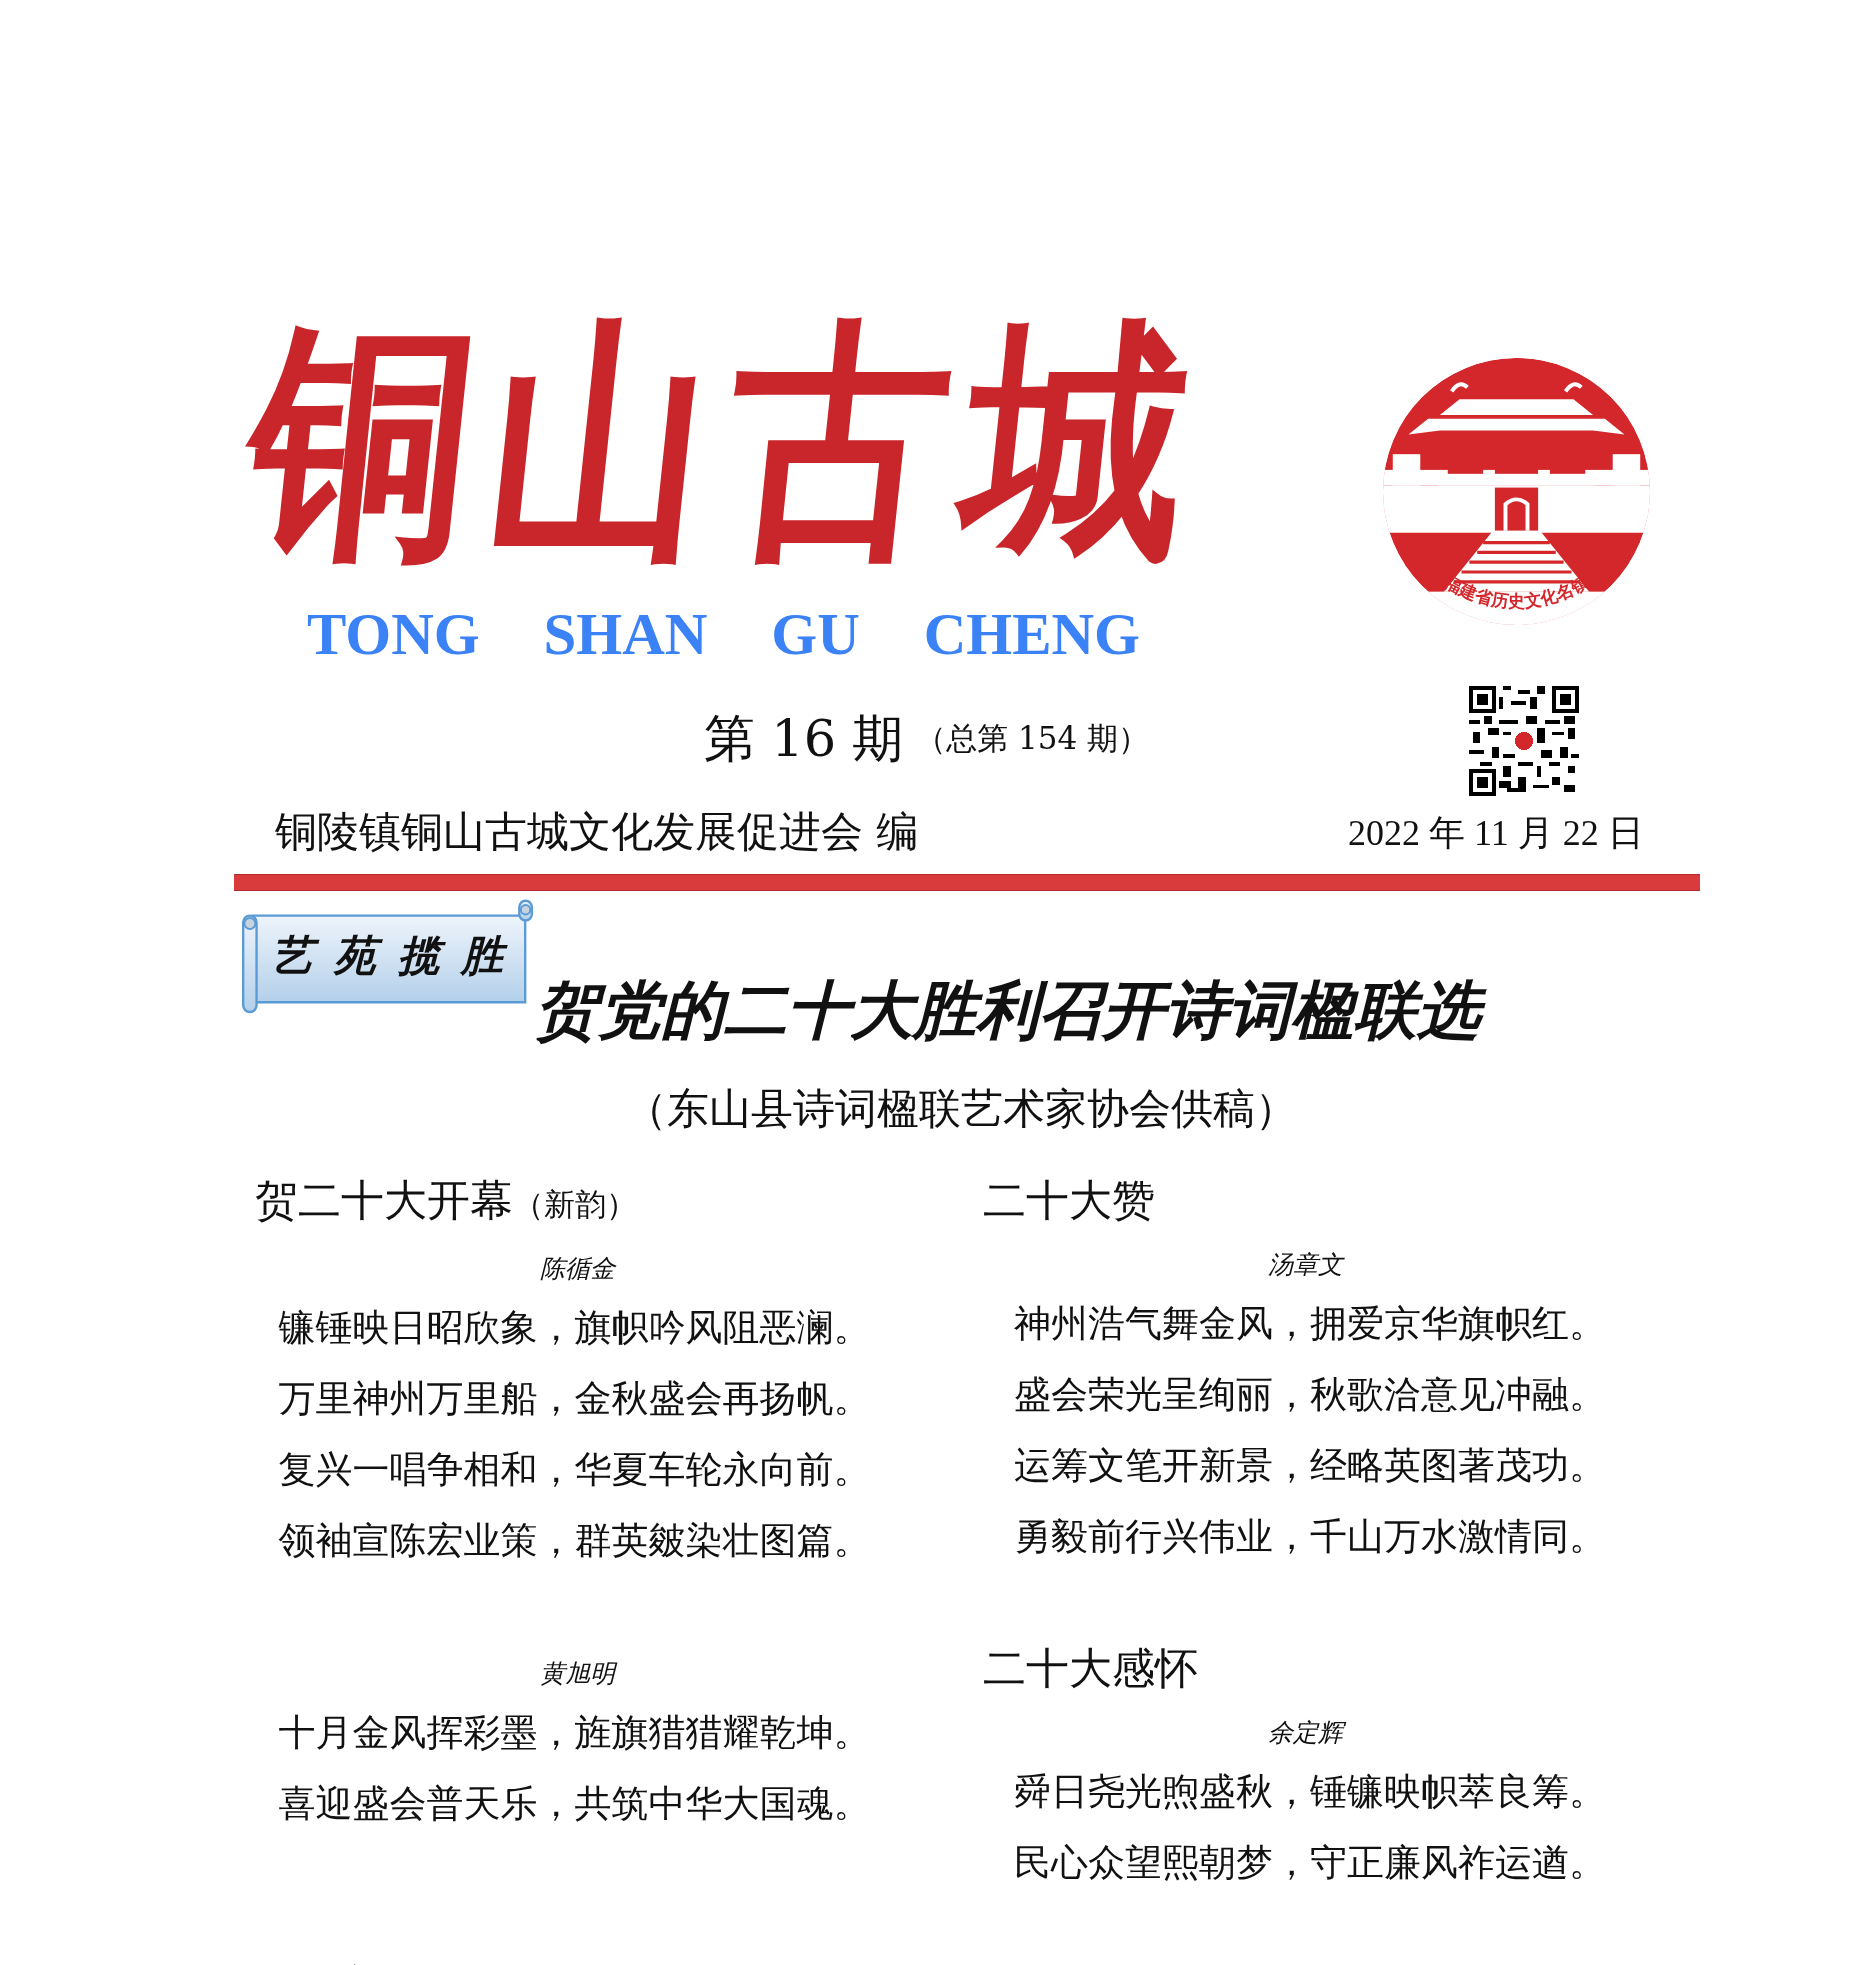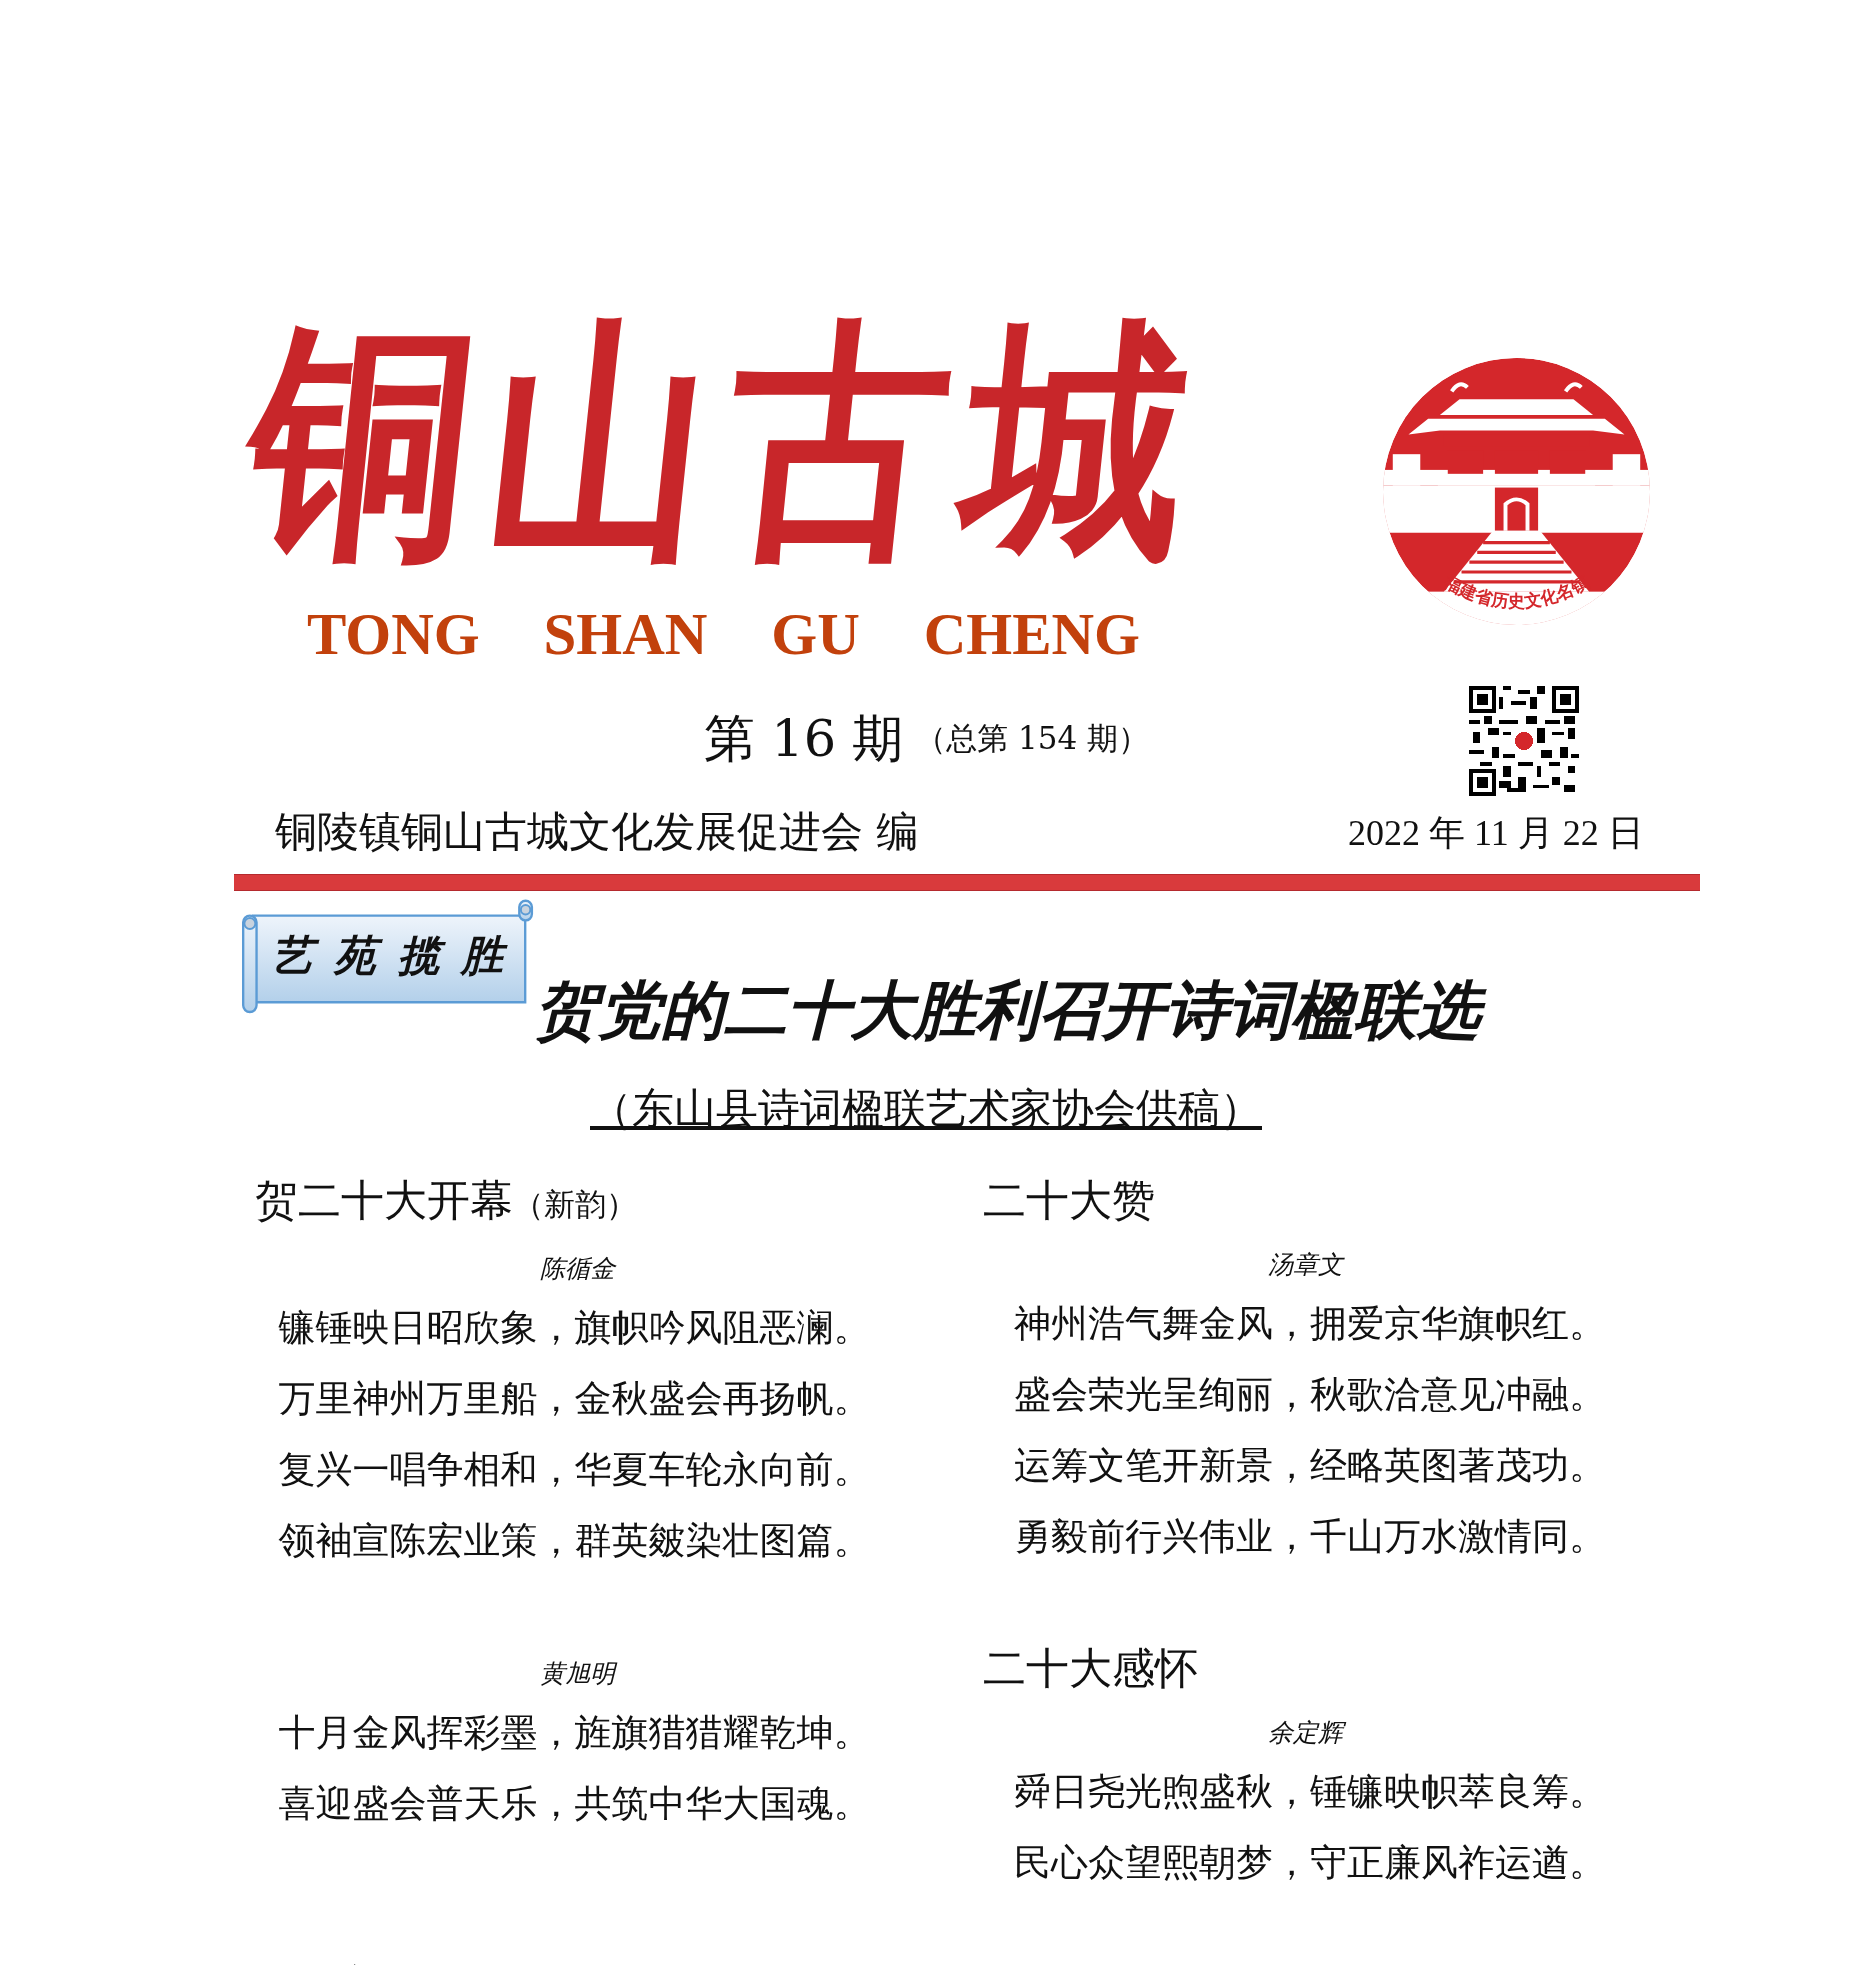--- a/index.html
+++ b/index.html
@@ -8,21 +8,21 @@
   .abs { position:absolute; }
 
   
   .mast-cal { left:252px; top:307px; width:935px; height:267px; display:flex;
               justify-content:space-between; align-items:center; }
   .mast-cal span { font-family:"DejaVu Serif",serif; font-weight:bold; color:#c8262a;
                    font-size:220px; line-height:1; transform:skewX(-6deg) scaleY(1.15);
                    display:inline-block; letter-spacing:0; }
   .mast-en { left:307px; top:605px; width:833px; height:59px;
              font-family:"Liberation Serif","DejaVu Serif",serif; font-weight:bold;
-             color:#c2410c; font-size:59px; line-height:59px;
+             color:#3b82f6; font-size:59px; line-height:59px;
              display:flex; justify-content:space-between; }
 
   
   .logo { left:1381px; top:356px; width:271px; height:271px; }
   .qr { left:1469px; top:686px; width:110px; height:110px; }
 
   
   .issue { left:704px; top:707px; height:63px; display:flex; align-items:flex-start; gap:11.8px; }
   .issue .big { font-size:51px; line-height:63px; font-family:"DejaVu Serif",serif; }
   .issue .small { font-size:31px; line-height:63px; font-family:"DejaVu Serif",serif; }
@@ -36,22 +36,22 @@
 
   
   .scroll { left:240px; top:896px; width:299px; height:118px; }
   .scroll-text { left:271px; top:930px; width:236px; height:51px; display:flex;
                  justify-content:space-between; align-items:center;
                  font-size:42px; font-weight:bold; font-style:italic; letter-spacing:3.9px; }
 
   .main-title { left:535px; top:971px; width:943px; height:79px;
                 display:flex; justify-content:space-between; align-items:center;
                 font-size:63px; font-weight:bold; font-style:italic; }
-  .subtitle { left:590px; top:1079px; width:707px; text-align:left;
-              font-size:42px; line-height:59px;text-decoration:underline; }
+  .subtitle { left:590px; top:1079px; width:707px; text-align:right;
+              font-size:42px; line-height:59px; }
 
   
   .col { position:absolute; width:645px; }
   .col-left { left:255px; }
   .col-right { left:983px; }
   .poem { position:absolute; left:0; width:645px; }
   .poem-title { text-align:left; font-family:"DejaVu Sans","Liberation Sans",sans-serif;
                 font-size:43px; line-height:59px; white-space:nowrap; }
   .poem-title .note { font-family:"DejaVu Serif",serif; font-size:31px; }
   .poem-author { text-align:center; font-size:25px; line-height:47px; margin-top:11px;

